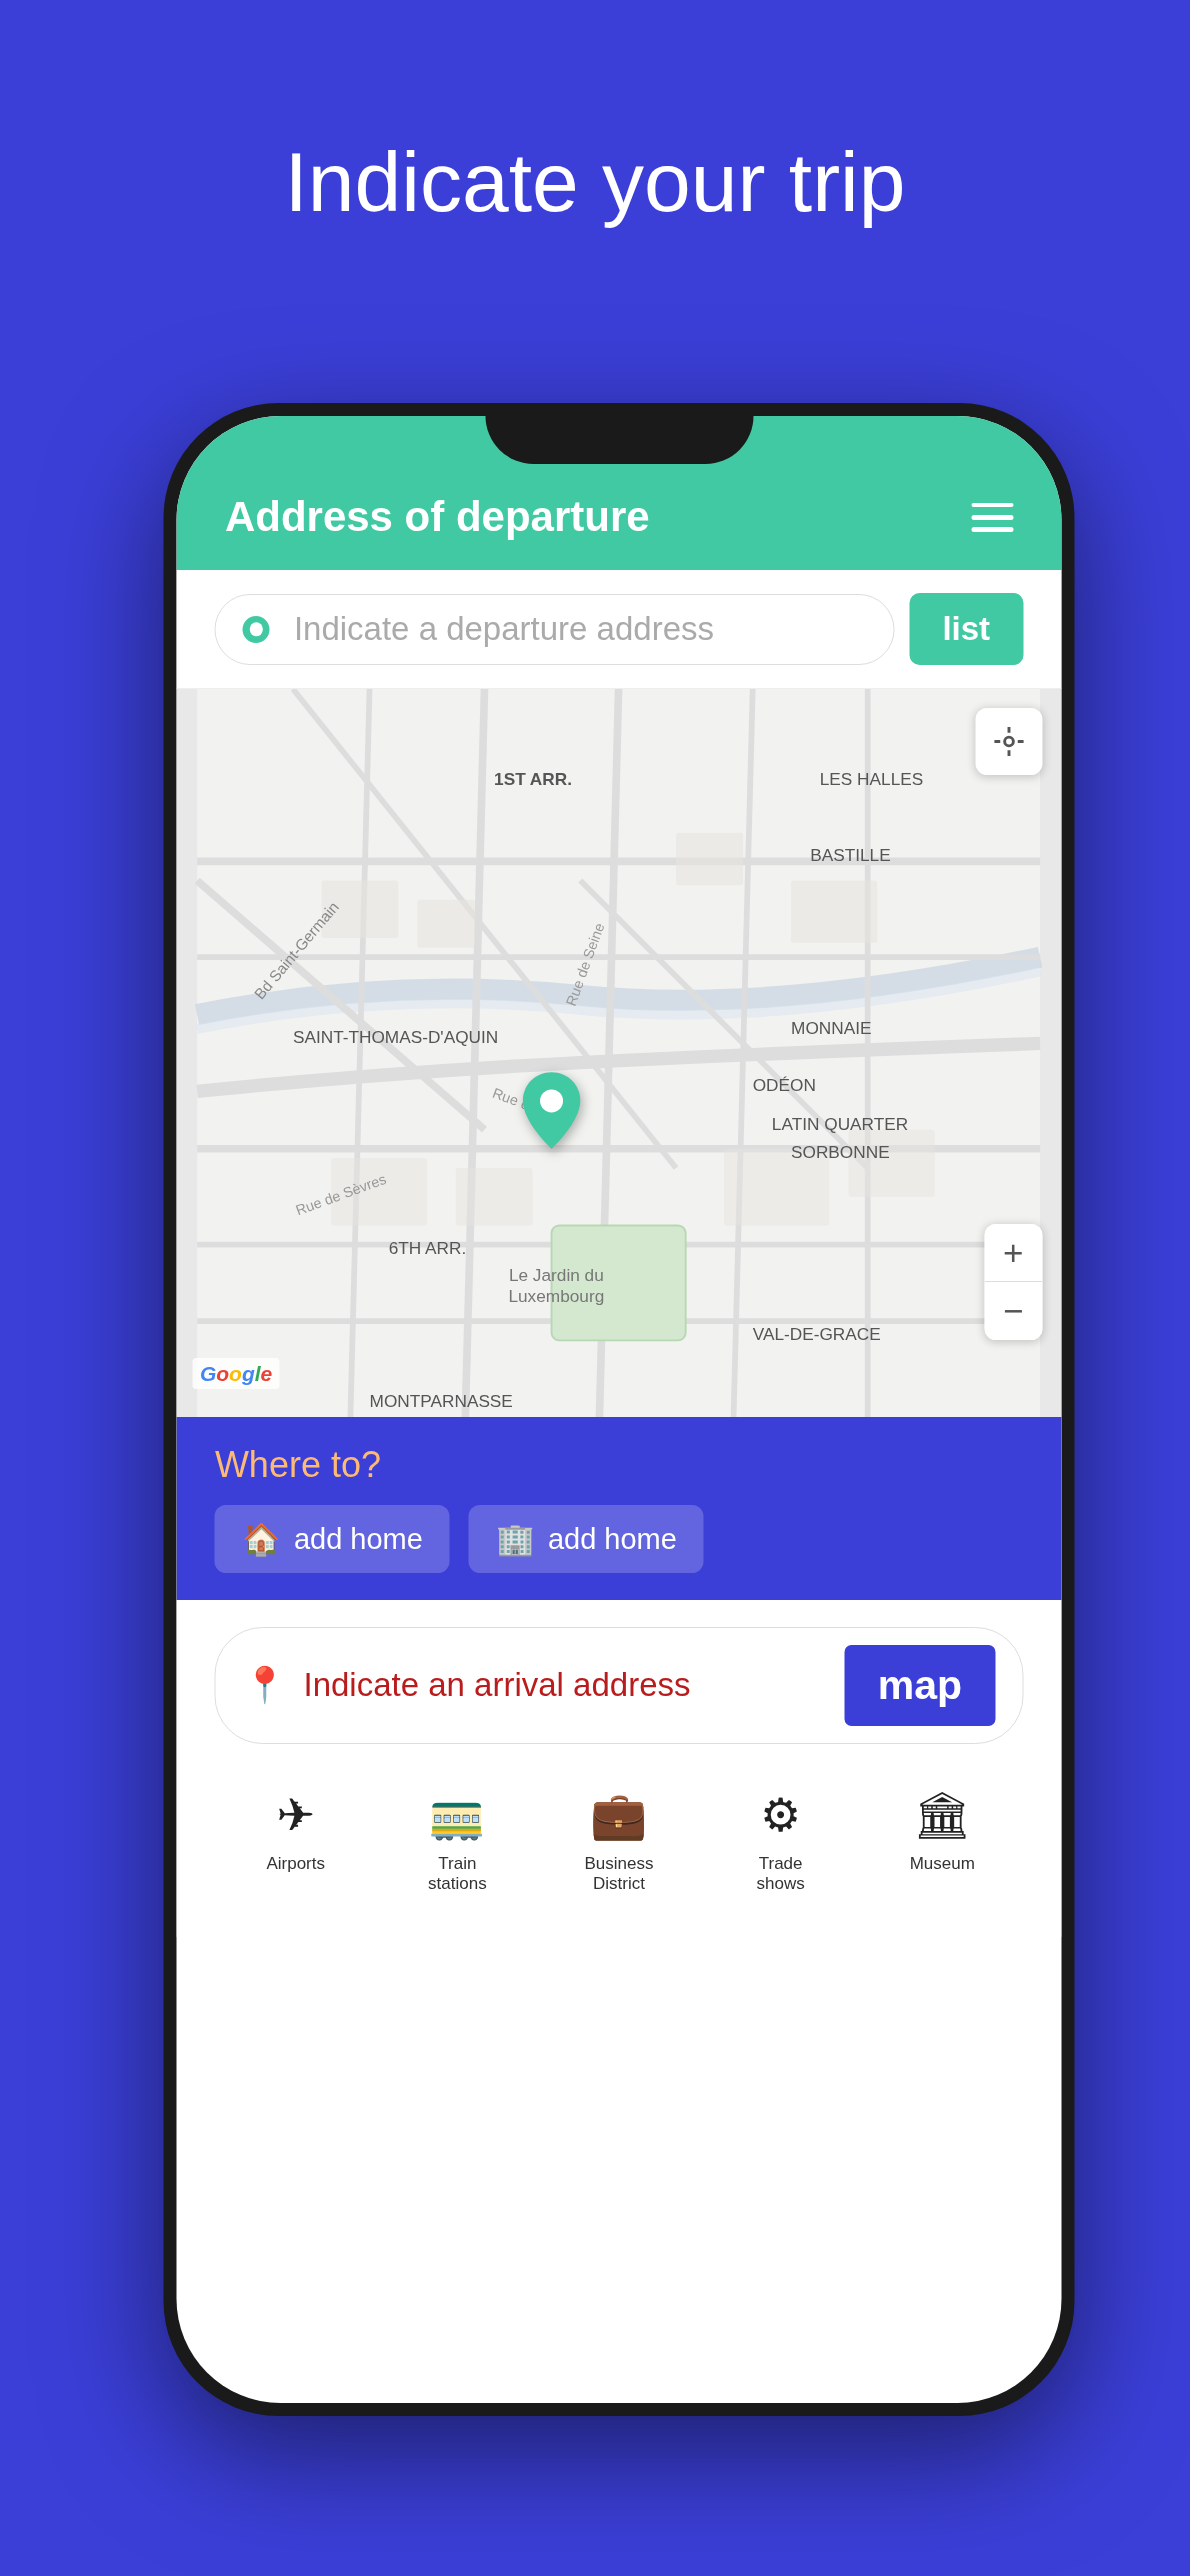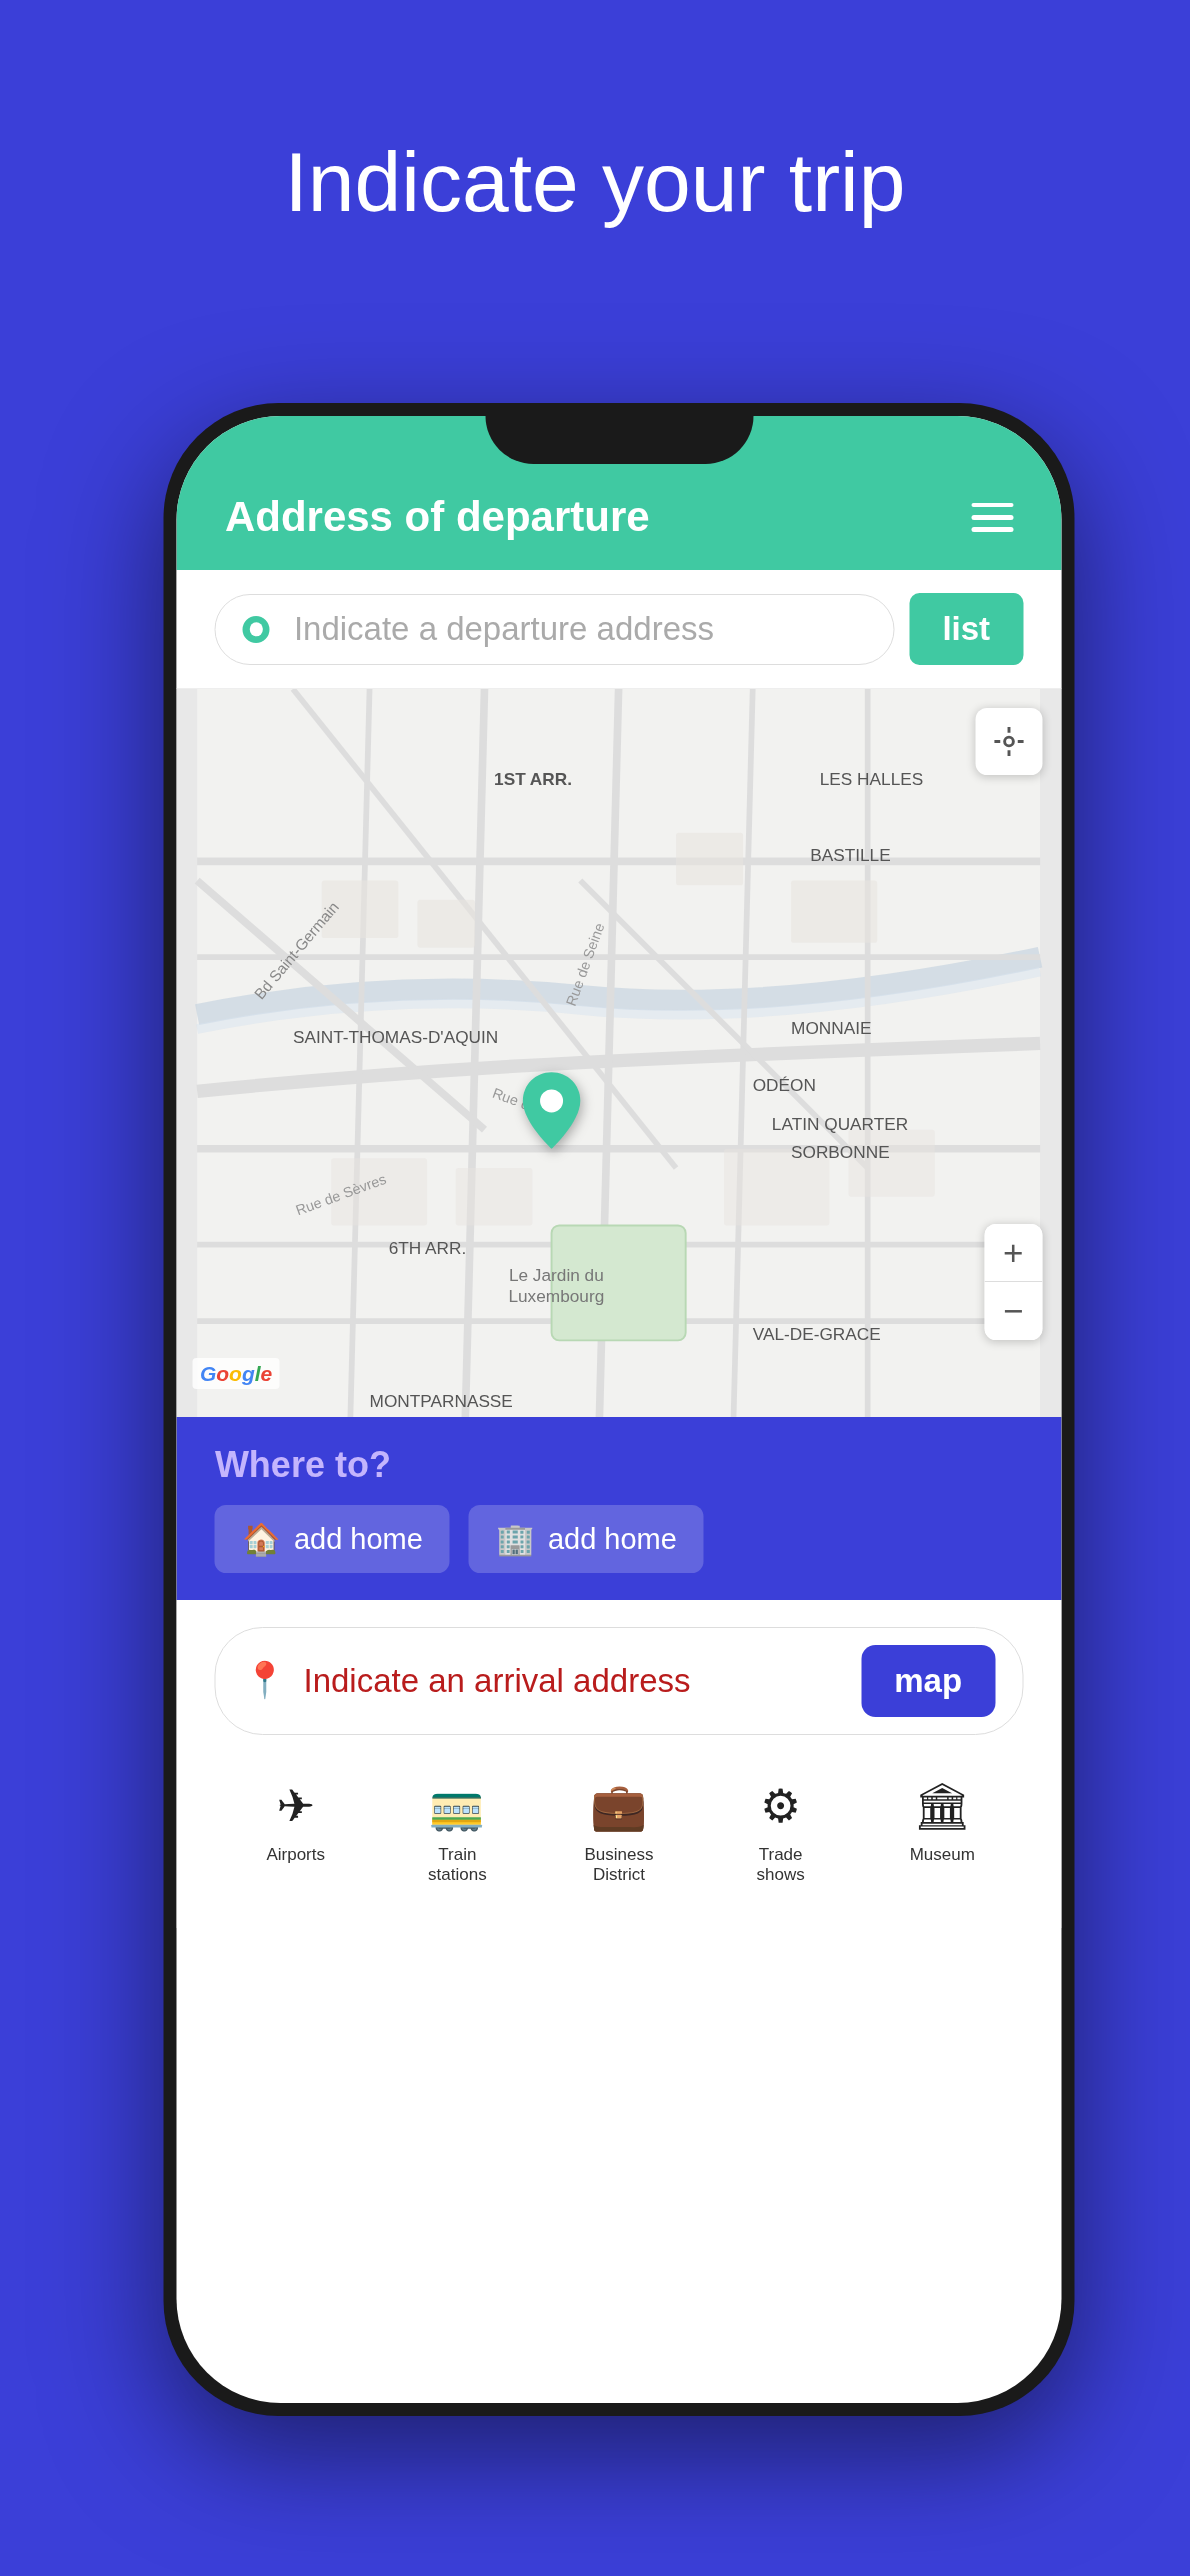--- a/index.html
+++ b/index.html
@@ -225,23 +225,23 @@
       border-radius: 3.8px;
     }
 
     
     .where-to-section {
       background: #3B3FD8;
       padding: 27px 38px;
     }
 
     .where-to-title {
-      color: #c4b5fd;
+      color: #fdba74;
       font-size: 36px;
-      font-weight: 700;
+      font-weight: 400;
       margin-bottom: 19px;
     }
 
     .quick-buttons {
       display: flex;
       gap: 19px;
     }
 
     .quick-btn {
       background: rgba(255,255,255,0.2);
@@ -289,23 +289,23 @@
     .arrival-placeholder {
       font-size: 33px;
       color: #b91c1c;
       flex: 1;
     }
 
     .map-button {
       background: #3B3FD8;
       color: white;
       border: none;
-      border-radius: 14px;
+      border-radius: 7px;
       padding: 17px 33px;
-      font-size: 33px;
+      font-size: 41px;
       font-weight: 600;
       cursor: pointer;
     }
 
     
     .categories {
       display: flex;
       gap: 0;
       overflow: hidden;
     }

